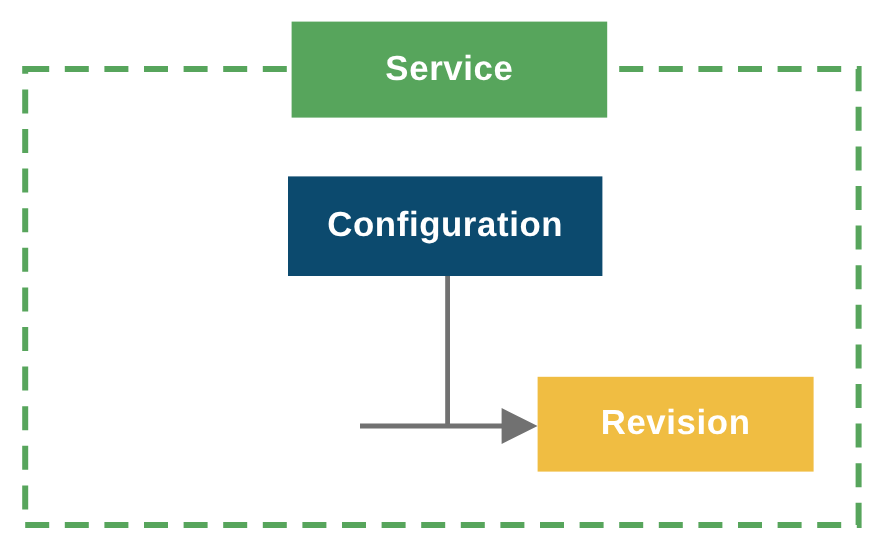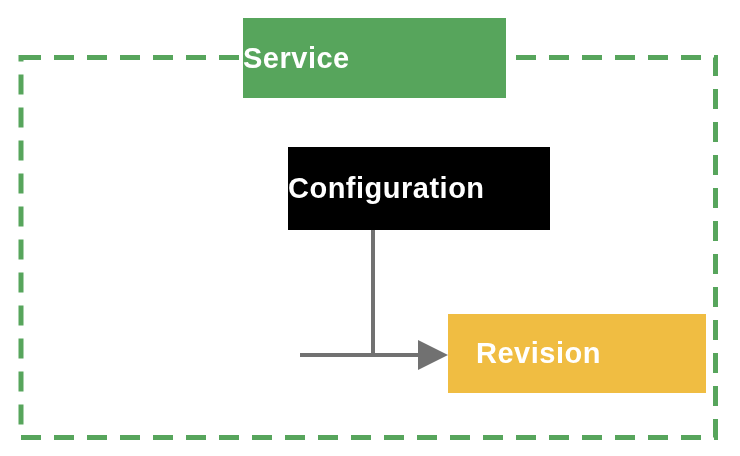--- a/index.html
+++ b/index.html
@@ -19,31 +19,31 @@
     position: absolute;
     left: 0;
     top: 0;
     width: 740px;
     height: 456px;
   }
   .node {
     position: absolute;
     display: flex;
     align-items: center;
-    justify-content: flex-start;
+    justify-content: center;
     color: #ffffff;
     font-size: 29px;
     font-weight: 700;
     letter-spacing: 0.5px;
     text-align: center;
   }
   .node-service       { left: 243px; top: 18px;  width: 263px; height: 80px; }
   .node-configuration { left: 240px; top: 147px; width: 262px; height: 83px; }
   .node-route         { left: 70px;  top: 315px; width: 230px; height: 82px; }
-  .node-revision      { left: 448px; top: 314px; width: 230px; height: 79px; padding-left: 28px; }
+  .node-revision      { left: 448px; top: 314px; width: 230px; height: 79px; }
 </style>
 </head>
 <body>
 
 <div class="canvas">
 
   <svg class="connector-layer" viewBox="0 0 740 456">
 
     <rect x="21" y="57.5" width="694.5" height="380" fill="none" stroke-width="5" stroke-dasharray="20 13" stroke="#57A55C"></rect>
 
@@ -51,21 +51,21 @@
 
     <line x1="300" y1="355" x2="420" y2="355" stroke-width="4" stroke="#717171"></line>
 
     <polygon points="418,340 418,370 448,355" fill="#717171"></polygon>
   </svg>
 
   <div class="node node-service" style="background-color: rgb(87, 165, 92);">
     <span>Service</span>
   </div>
 
-  <div class="node node-configuration" style="background-color: #000000; margin-left: 48px;">
+  <div class="node node-configuration" style="background-color: #0c4a6e;">
     <span>Configuration</span>
   </div>
 
 
   <div class="node node-revision" style="background-color: rgb(240, 189, 66);">
     <span>Revision</span>
   </div>
 
 </div>
 

